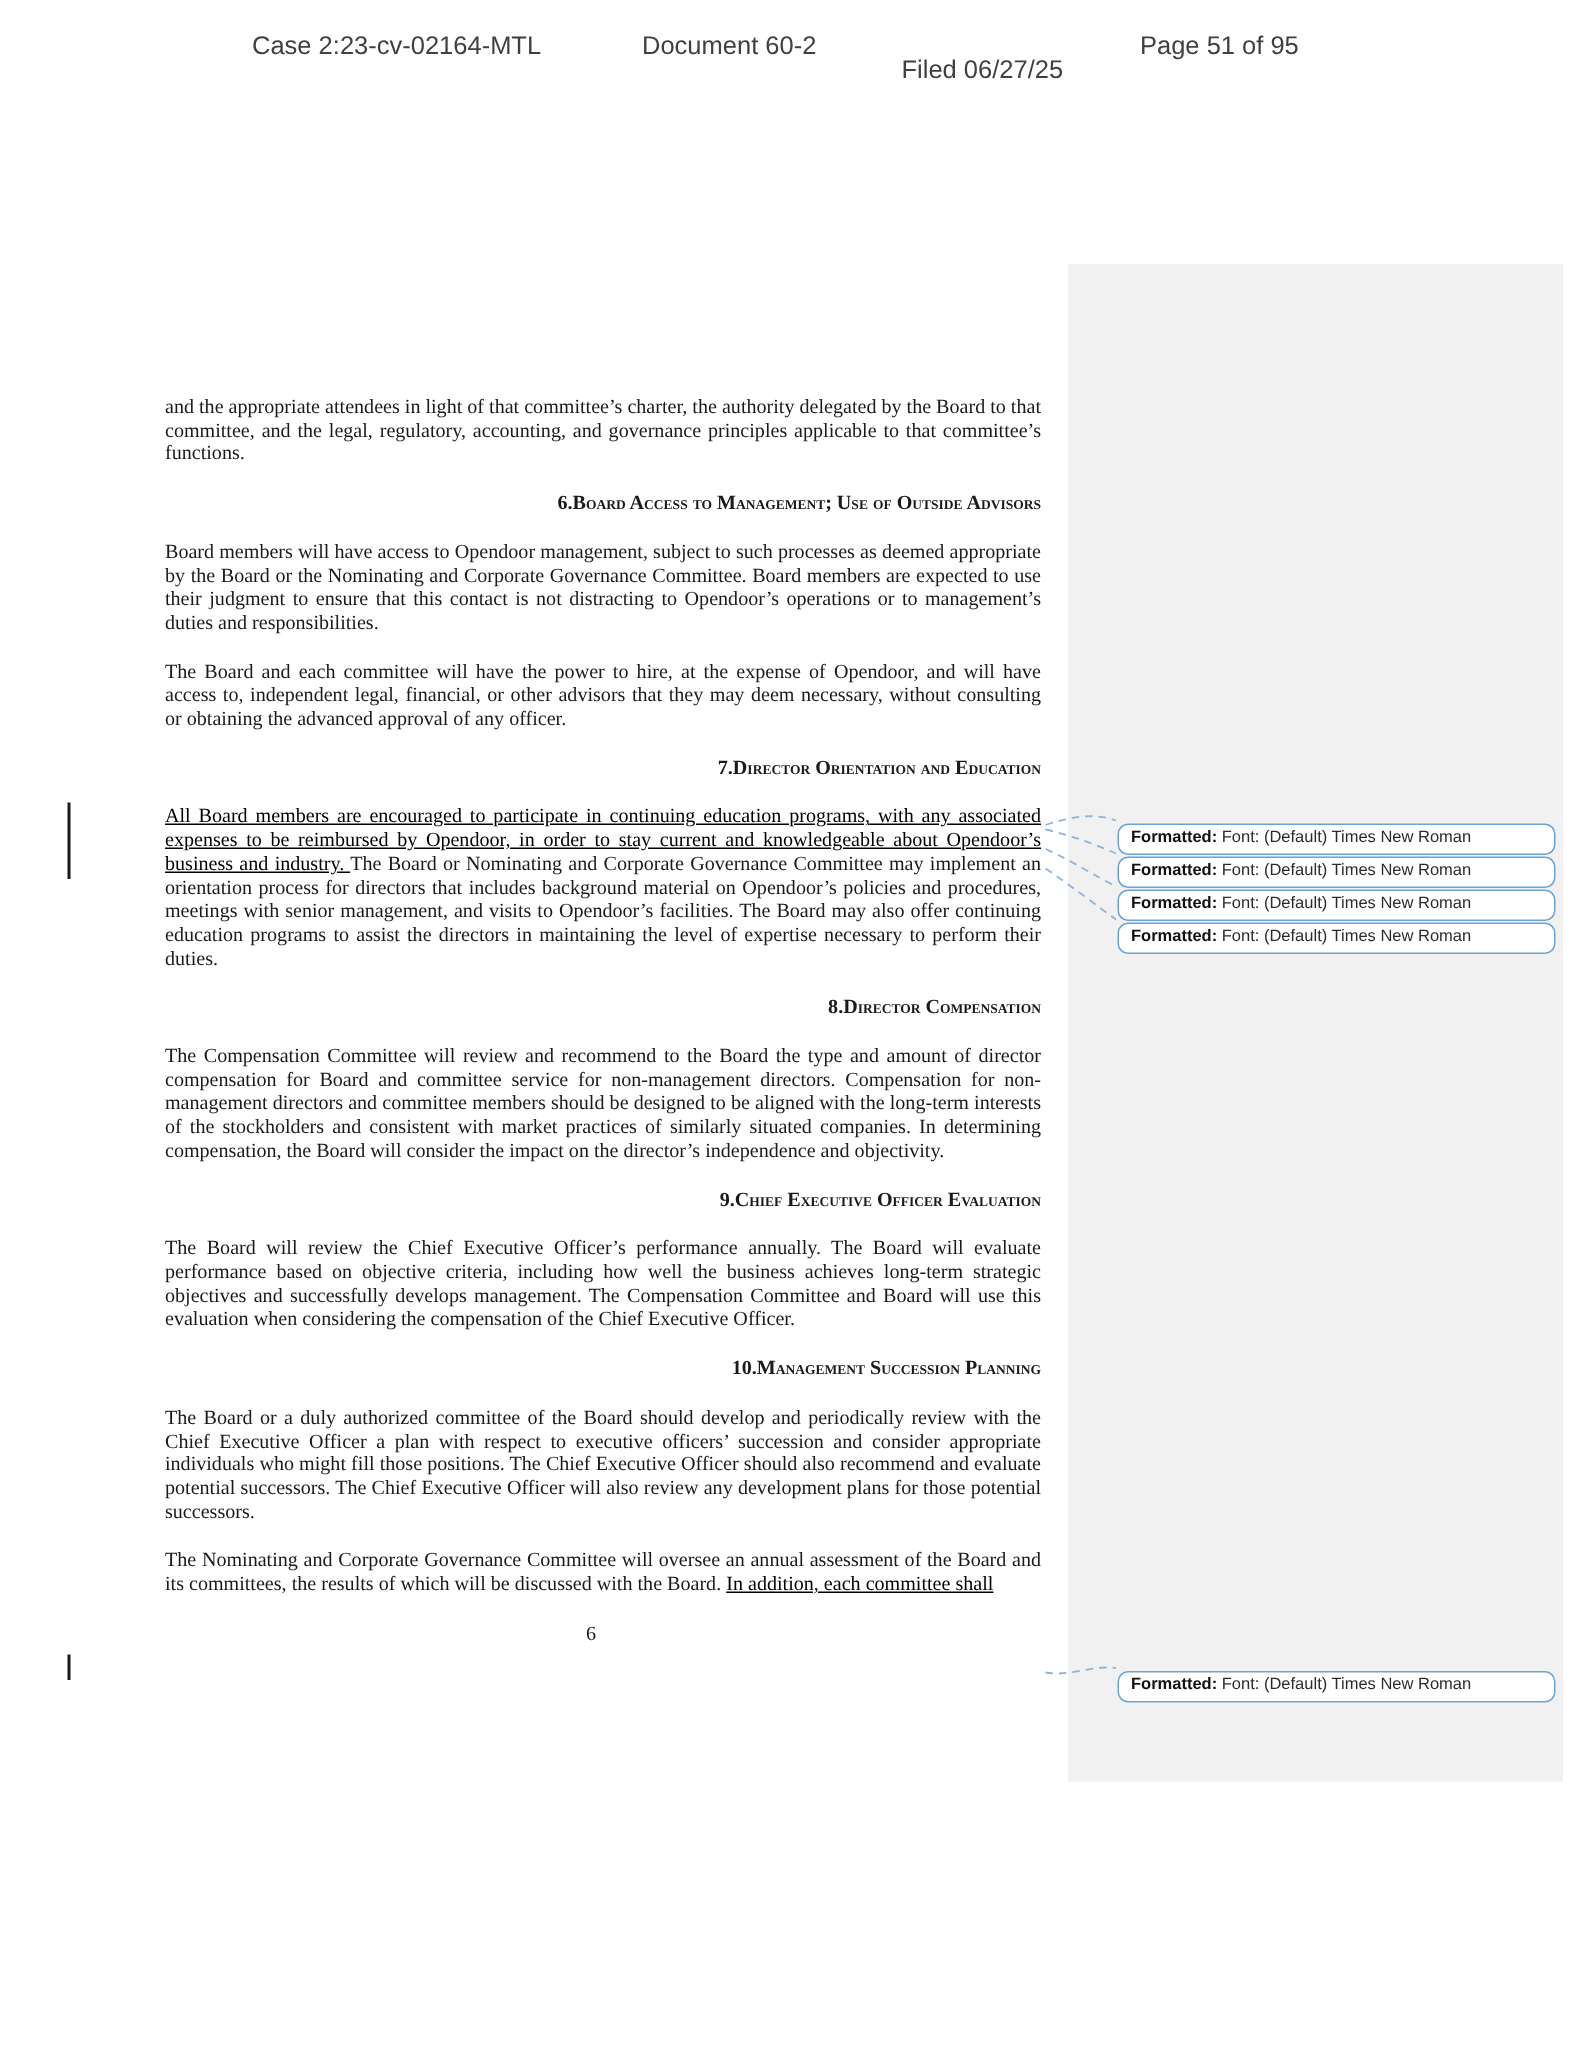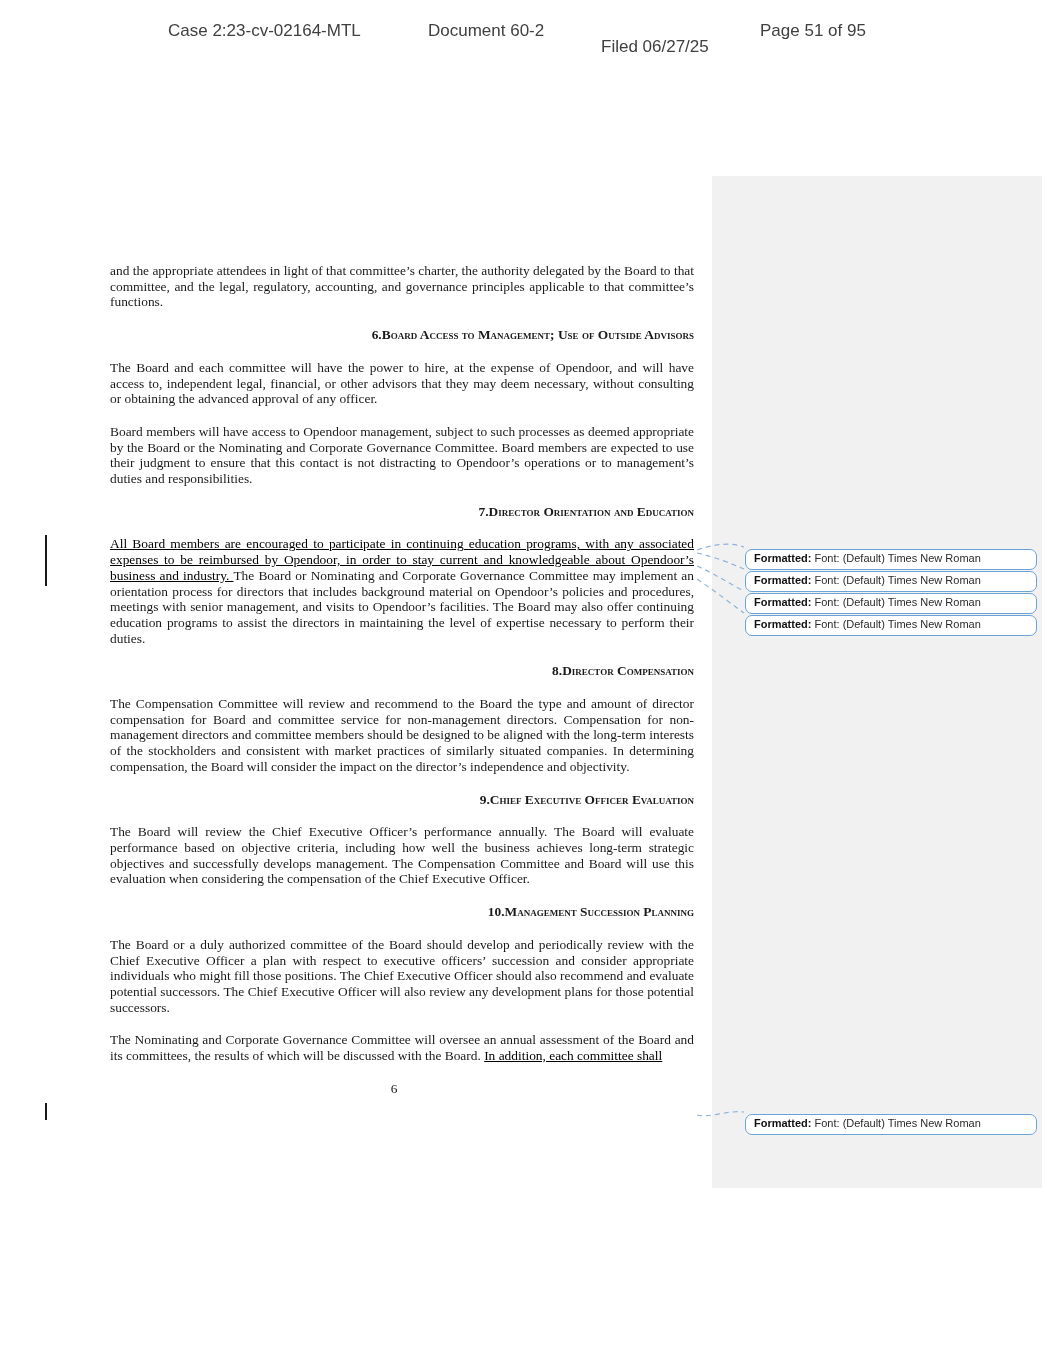--- a/index.html
+++ b/index.html
@@ -63,22 +63,22 @@
   </div>
 
 
   <div class="text-col">
 
     <p>and the appropriate attendees in light of that committee’s charter, the authority delegated by the Board to that committee, and the legal, regulatory, accounting, and governance principles applicable to that committee’s functions.</p>
 
     <div class="sec-head">
       <span class="num">6.</span><span>Board Access to Management; Use of Outside Advisors</span>
     </div>
+    <p>Board members will have access to Opendoor management, subject to such processes as deemed appropriate by the Board or the Nominating and Corporate Governance Committee. Board members are expected to use their judgment to ensure that this contact is not distracting to Opendoor’s operations or to management’s duties and responsibilities.</p>
     <p>The Board and each committee will have the power to hire, at the expense of Opendoor, and will have access to, independent legal, financial, or other advisors that they may deem necessary, without consulting or obtaining the advanced approval of any officer.</p>
-    <p>Board members will have access to Opendoor management, subject to such processes as deemed appropriate by the Board or the Nominating and Corporate Governance Committee. Board members are expected to use their judgment to ensure that this contact is not distracting to Opendoor’s operations or to management’s duties and responsibilities.</p>
 
     <div class="sec-head">
       <span class="num">7.</span><span>Director Orientation and Education</span>
     </div>
     <p><span class="ins">All Board members are encouraged to participate in continuing education programs, with any associated expenses to be reimbursed by Opendoor, in order to stay current and knowledgeable about Opendoor’s business and industry. </span><span>The Board or Nominating and Corporate Governance Committee may implement an orientation process for directors that includes background material on Opendoor’s policies and procedures, meetings with senior management, and visits to Opendoor’s facilities. The Board may also offer continuing education programs to assist the directors in maintaining the level of expertise necessary to perform their duties.</span></p>
 
     <div class="sec-head">
       <span class="num">8.</span><span>Director Compensation</span>
     </div>
     <p>The Compensation Committee will review and recommend to the Board the type and amount of director compensation for Board and committee service for non-management directors. Compensation for non-management directors and committee members should be designed to be aligned with the long-term interests of the stockholders and consistent with market practices of similarly situated companies. In determining compensation, the Board will consider the impact on the director’s independence and objectivity.</p>

